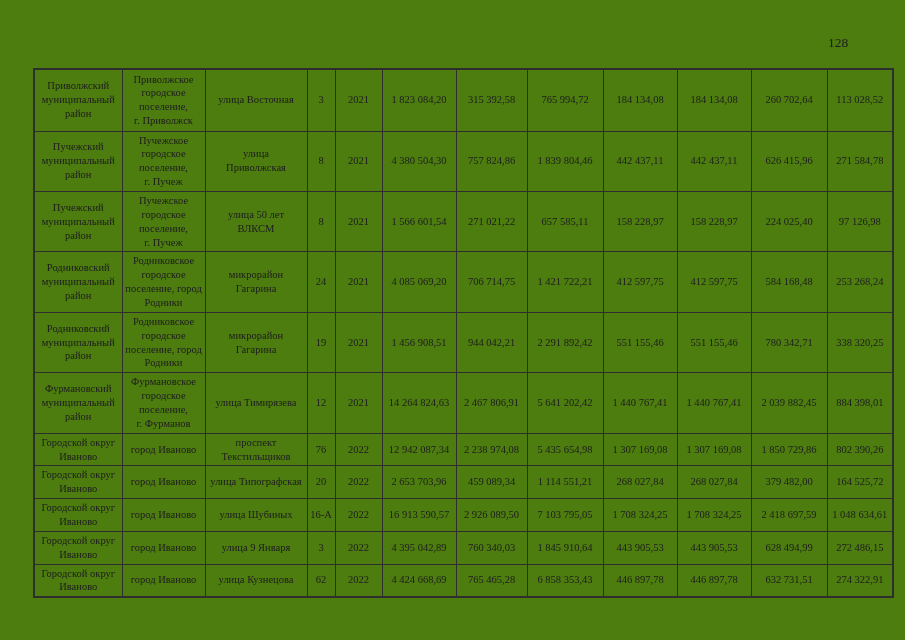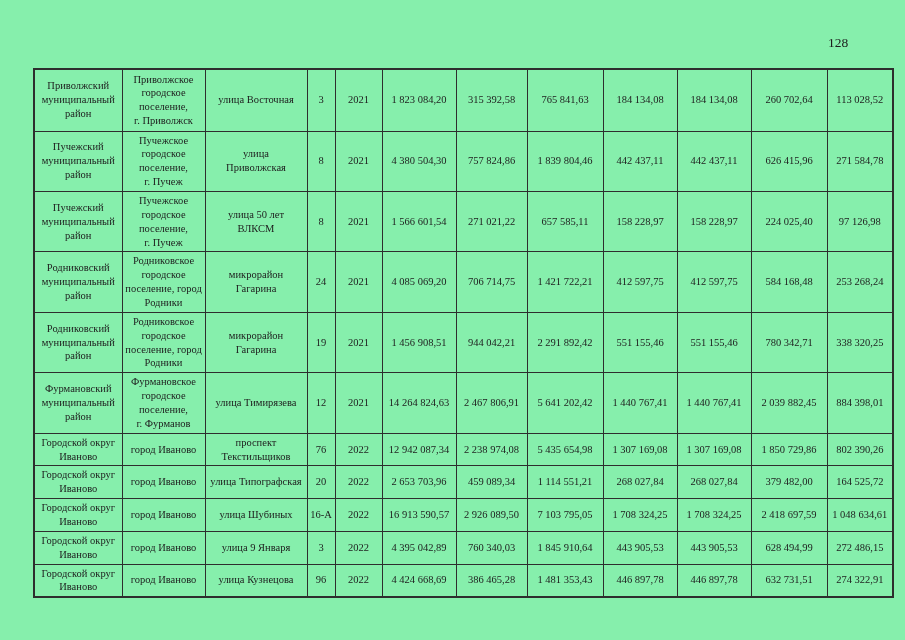--- a/index.html
+++ b/index.html
@@ -4,21 +4,21 @@
 <style>
   html, body {
     margin: 0;
     padding: 0;
     background: #ffffff;
   }
   .page {
     position: relative;
     width: 905px;
     height: 640px;
-    background: #86efac;
+    background: #4d7c0f;
     overflow: hidden;
     font-family: "Liberation Serif", serif;
     color: #1d1d1d;
   }
   .page-number {
     position: absolute;
     top: 35px;
     left: 818px;
     width: 40px;
     text-align: center;
@@ -80,21 +80,21 @@
 район</td>
           <td class="c2">Приволжское
 городское
 поселение,
 г. Приволжск</td>
           <td class="c3">улица Восточная</td>
           <td class="c4">3</td>
           <td class="c5">2021</td>
           <td class="c6 num">1 823 084,20</td>
           <td class="c7 num">315 392,58</td>
-          <td class="c8 num">765 841,63</td>
+          <td class="c8 num">765 994,72</td>
           <td class="c9 num">184 134,08</td>
           <td class="c10 num">184 134,08</td>
           <td class="c11 num">260 702,64</td>
           <td class="c12 num">113 028,52</td>
         </tr>
         <tr class="tall">
           <td class="c1">Пучежский
 муниципальный
 район</td>
           <td class="c2">Пучежское
@@ -251,25 +251,25 @@
           <td class="c9 num">443 905,53</td>
           <td class="c10 num">443 905,53</td>
           <td class="c11 num">628 494,99</td>
           <td class="c12 num">272 486,15</td>
         </tr>
         <tr class="short">
           <td class="c1">Городской округ
 Иваново</td>
           <td class="c2">город Иваново</td>
           <td class="c3">улица Кузнецова</td>
-          <td class="c4">96</td>
+          <td class="c4">62</td>
           <td class="c5">2022</td>
           <td class="c6 num">4 424 668,69</td>
-          <td class="c7 num">386 465,28</td>
-          <td class="c8 num">1 481 353,43</td>
+          <td class="c7 num">765 465,28</td>
+          <td class="c8 num">6 858 353,43</td>
           <td class="c9 num">446 897,78</td>
           <td class="c10 num">446 897,78</td>
           <td class="c11 num">632 731,51</td>
           <td class="c12 num">274 322,91</td>
         </tr>
       </tbody>
   </table>
 </div>
 
 </body></html>

